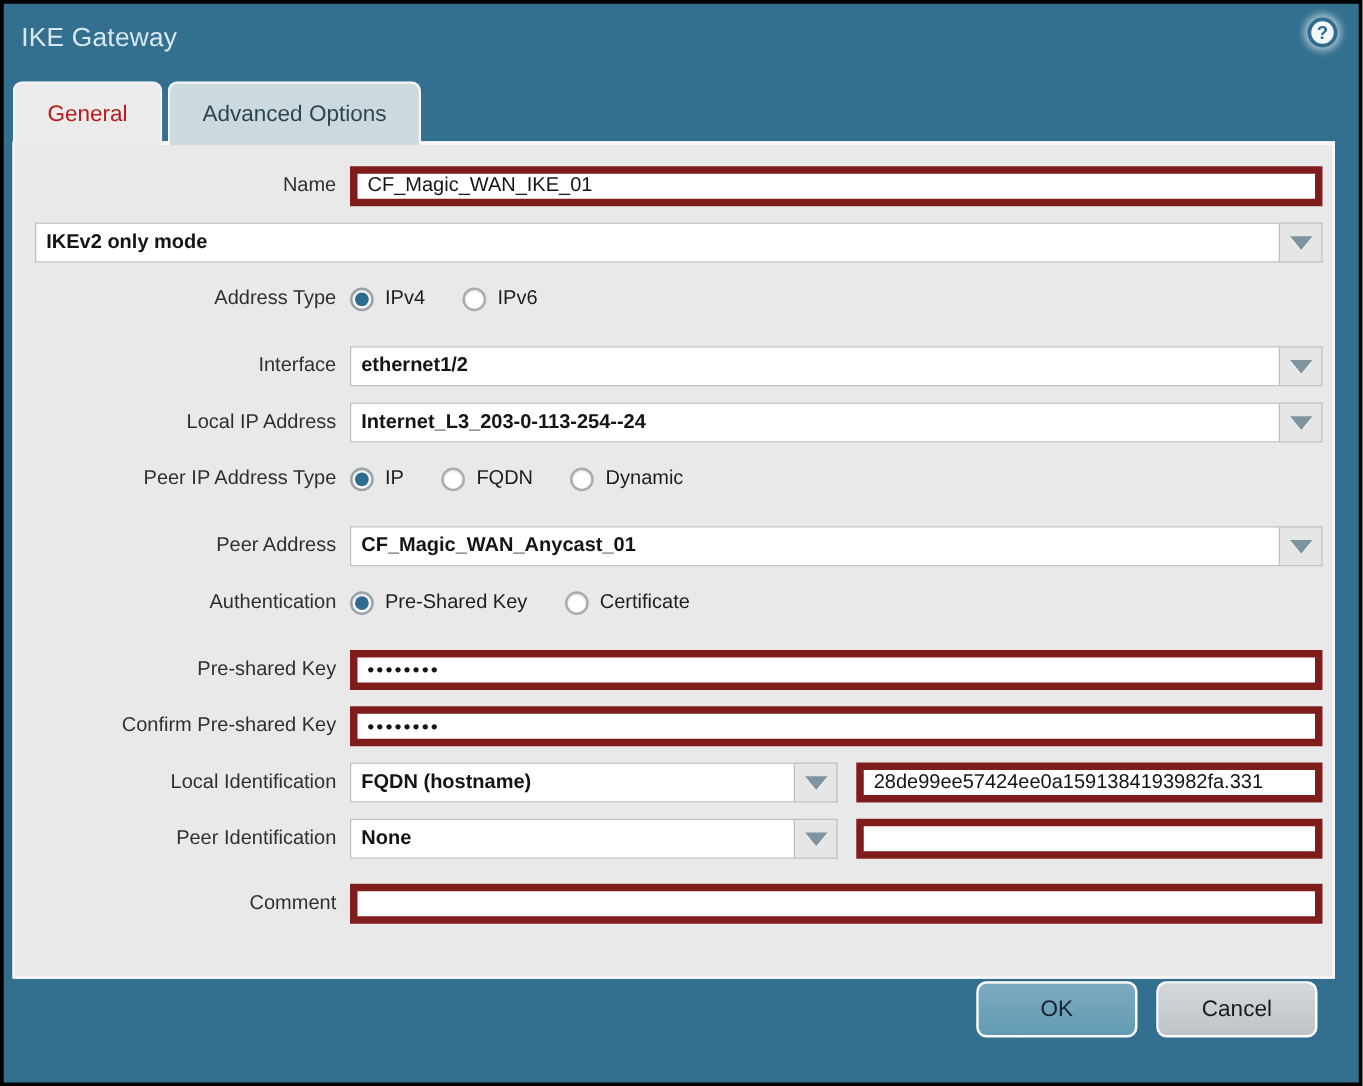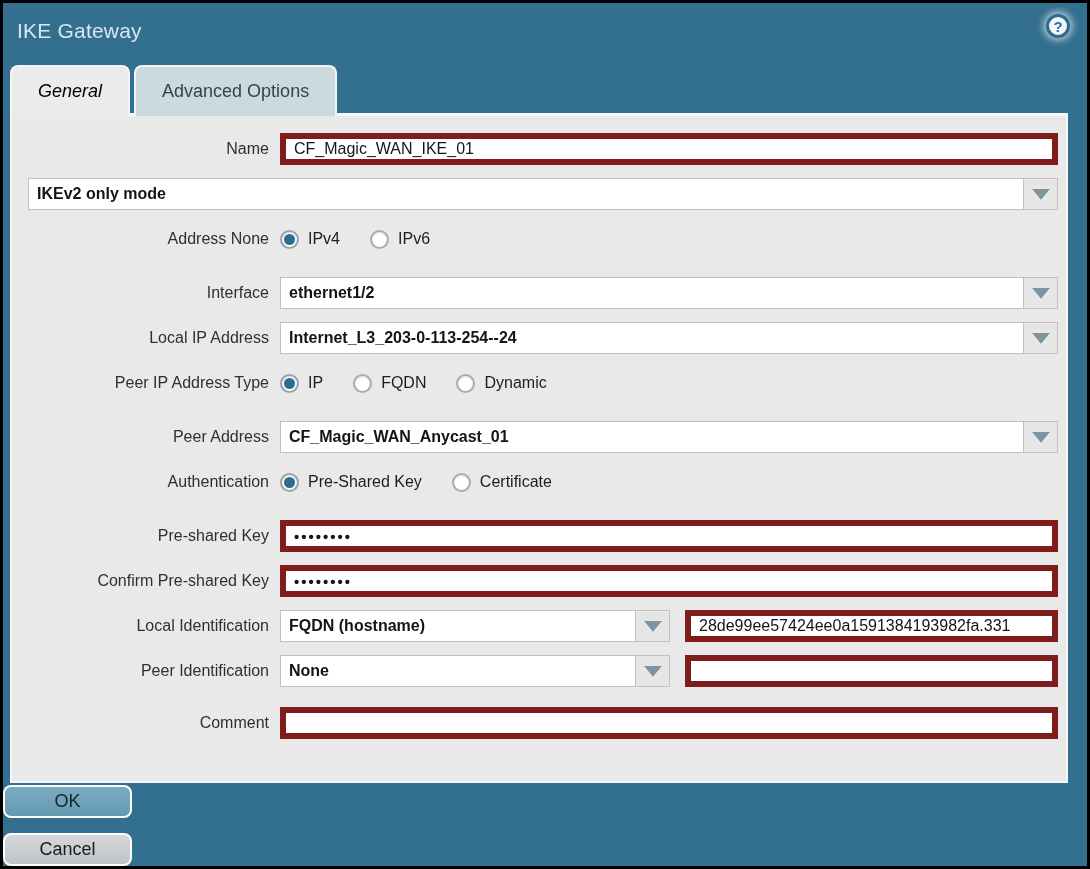--- a/index.html
+++ b/index.html
@@ -13,21 +13,21 @@
   .title { position:absolute; left:14px; top:16px; font-size:21px; color:#d9e7ef; letter-spacing:0.2px; }
   .help-icon { position:absolute; right:17px; top:11px; width:24px; height:24px; border-radius:50%;
     background:#f2f8fb; border:3px solid #2e6b8f; color:#2e6b8f; font-weight:bold; font-size:15px;
     display:flex; align-items:center; justify-content:center; box-shadow:0 0 6px 3px rgba(255,255,255,0.55);
     cursor:pointer; }
 
   
   .tabs { position:absolute; left:7px; top:62px; display:flex; gap:4px; z-index:5; }
   .tab { height:51px; padding:0 26px; display:flex; align-items:center; font-size:18px;
     border-radius:8px 8px 0 0; border:2px solid #f2f4f5; border-bottom:none; cursor:pointer; }
-  .tab.active { background:#ebebeb; color:#000000;font-style:italic; }
+  .tab.active { background:#ebebeb; color:#b91c1c; }
   .tab.inactive { background:#ccdadf; color:#2d4750; }
 
   
   .content { position:absolute; left:7px; right:19px; top:110px; bottom:83px;
     background:#e9e9e9; border:2px solid #f7f7f7; border-top:3px solid #f7f7f7; z-index:1;
     padding:17px 8px 0 16px; }
 
   .form-row { display:flex; align-items:center; margin:0 0 13px 0; min-height:32px; }
   .form-row.radios { margin:9px 0 22px 0; }
   .form-row.last { margin-top:20px; }
@@ -53,21 +53,21 @@
   .radio { width:19px; height:19px; border-radius:50%; background:#fff; border:2px solid #a9adb0;
     display:flex; align-items:center; justify-content:center; flex:none;
     box-shadow:inset 0 1px 2px rgba(0,0,0,0.12); }
   .radio .dot { width:11px; height:11px; border-radius:50%; background:transparent; }
   .radio.checked { border-color:#9aa3a8; }
   .radio.checked .dot { background:#2e6b8f; }
   .radio-label { margin-left:9px; font-size:16px; color:#1d1d1d; }
 
   
   .footer { position:absolute; left:0; right:0; bottom:0; height:94px; display:flex; justify-content:flex-end;
-    align-items:flex-start; padding:13px 33px 0 0; gap:15px;flex-direction:column; }
+    align-items:flex-start; padding:13px 33px 0 0; gap:15px; }
   .btn { width:129px; height:45px; border-radius:8px; border:2px solid #fdfdfd; font-size:18px;
     font-family:"Liberation Sans",sans-serif; cursor:pointer; }
   .btn.ok { background:linear-gradient(#7cabc0,#629bb3); color:#15242c; }
   .btn.cancel { background:linear-gradient(#d5d8db,#bfc3c7); color:#1b1b1b; }
 </style>
 </head>
 <body>
 
 <div class="dialog">
 
@@ -95,21 +95,21 @@
         <div class="select">
           <div class="sel-text">IKEv2 only mode</div>
           <div class="sel-btn">
             <div class="arrow-down"></div>
           </div>
         </div>
       </div>
     </div>
 
     <div class="form-row radios">
-      <div class="lbl">Address None</div>
+      <div class="lbl">Address Type</div>
       <div class="ctl">
         <div class="radio-option">
           <div class="radio checked">
               <div class="dot"></div>
             </div>
           <div class="radio-label">IPv4</div>
         </div>
         <div class="radio-option">
           <div class="radio">
               <div class="dot"></div>

